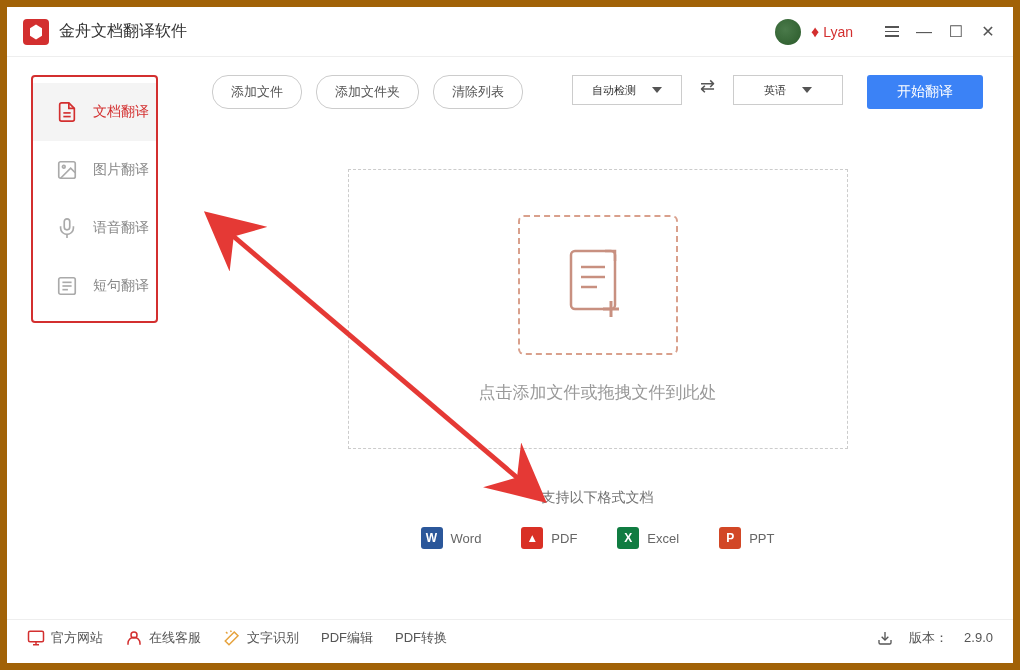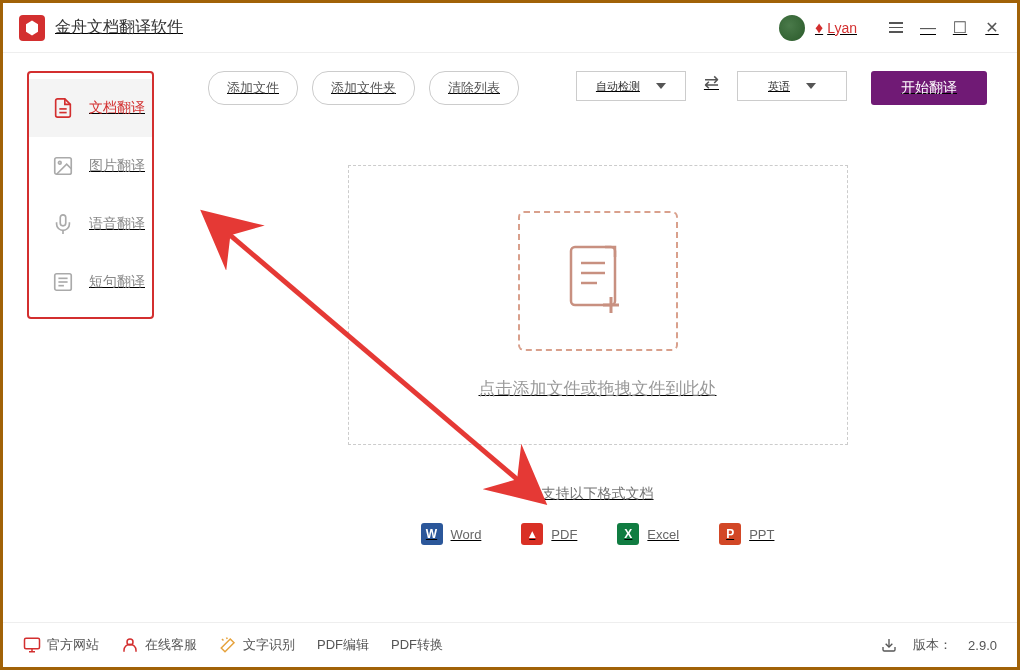--- a/index.html
+++ b/index.html
@@ -1,17 +1,17 @@
 <!DOCTYPE html>
 <html><head>
 <meta charset="utf-8">
 <style>
 * { margin: 0; padding: 0; box-sizing: border-box; }
 body { font-family: "Microsoft YaHei", sans-serif; background: #f5f5f5; display: flex; align-items: center; justify-content: center; height: 100vh; }
-.window { width: 1020px; height: 670px; background: #fff; border: 3px solid #a16207; position: relative; overflow: hidden; text-decoration: underline; }
+.window { width: 1020px; height: 670px; background: #fff; border: 7px solid #a16207; position: relative; overflow: hidden; }
 .titlebar { height: 50px; display: flex; align-items: center; padding: 0 16px; border-bottom: 1px solid #eee; }
 .app-logo { width: 26px; height: 26px; background: #d32f2f; border-radius: 4px; margin-right: 10px; display: flex; align-items: center; justify-content: center; }
 .app-logo svg { width: 18px; height: 18px; }
 .app-title { font-size: 16px; color: #333; font-weight: 500; }
 .titlebar-right { margin-left: auto; display: flex; align-items: center; gap: 10px; }
 .avatar { width: 26px; height: 26px; border-radius: 50%; background: radial-gradient(circle at 40% 40%, #4a7a4a, #2a5a2a); }
 .user-badge { display: flex; align-items: center; gap: 4px; color: #d32f2f; font-size: 14px; }
 .diamond { color: #d32f2f; font-size: 16px; }
 .win-controls { display: flex; gap: 14px; margin-left: 20px; color: #555; }
 .win-btn { width: 18px; height: 18px; display: flex; align-items: center; justify-content: center; cursor: pointer; font-size: 16px; }
@@ -25,32 +25,32 @@
 .side-item.active { background: #f4f4f4; color: #d32f2f; }
 .side-icon { width: 24px; height: 24px; display: flex; align-items: center; justify-content: center; }
 
 .main { flex: 1; padding: 18px 30px; position: relative; }
 .toolbar { display: flex; gap: 14px; }
 .pill-btn { padding: 6px 18px; border: 1px solid #ccc; border-radius: 16px; font-size: 13px; color: #555; background: #fff; cursor: pointer; }
 .toolbar-spacer { flex: 1; }
 .select { width: 110px; height: 30px; border: 1px solid #ccc; display: flex; align-items: center; justify-content: center; gap: 10px; font-size: 11px; color: #333; cursor: pointer; position: relative; }
 .select::after { content: ""; border-left: 5px solid transparent; border-right: 5px solid transparent; border-top: 6px solid #555; margin-left: 6px;}
 .swap { font-size: 18px; color: #555; cursor: pointer; padding: 0 4px; }
-.start-btn { background: #701a75; color: #fff; border: none; padding: 8px 30px; font-size: 14px; border-radius: 3px; cursor: pointer; margin-left: 10px; }
+.start-btn { background: #3b82f6; color: #fff; border: none; padding: 8px 30px; font-size: 14px; border-radius: 3px; cursor: pointer; margin-left: 10px; }
 
 .dropzone-outer { margin: 60px auto 0; width: 500px; height: 280px; border: 1px dashed #ccc; display: flex; flex-direction: column; align-items: center; justify-content: center; }
 .dropzone-inner { width: 160px; height: 140px; border: 2px dashed #d9a08c; border-radius: 6px; display: flex; align-items: center; justify-content: center; margin-bottom: 26px; }
 .drop-hint { color: #999; font-size: 17px; }
 
 .formats-title { text-align: center; color: #737373; font-size: 14px; margin-top: 40px; }
 .formats { display: flex; justify-content: center; gap: 40px; margin-top: 20px; }
 .fmt { display: flex; align-items: center; gap: 8px; color: #666; font-size: 13px; }
 .fmt-icon { width: 22px; height: 22px; border-radius: 3px; display: flex; align-items: center; justify-content: center; color: #fff; font-size: 12px; font-weight: bold; }
 
-.footer { position: absolute; bottom: 0; left: 0; right: 0; height: 45px; border-top: 1px solid #eee; display: flex; align-items: center; padding: 0 20px; gap: 22px; font-size: 13px; color: #555; background: #fff; }
+.footer { position: absolute; bottom: 8px; left: 0; right: 0; height: 36px; border-top: 1px solid #eee; display: flex; align-items: center; padding: 0 20px; gap: 22px; font-size: 13px; color: #555; background: #fff; }
 .footer-item { display: flex; align-items: center; gap: 6px; cursor: pointer; }
 .footer-right { margin-left: auto; display: flex; align-items: center; gap: 16px; }
 
 .arrow-overlay { position: absolute; top: 0; left: 0; width: 100%; height: 100%; pointer-events: none; z-index: 100; }
 </style>
 </head>
 <body>
 
 <div class="window">
 

